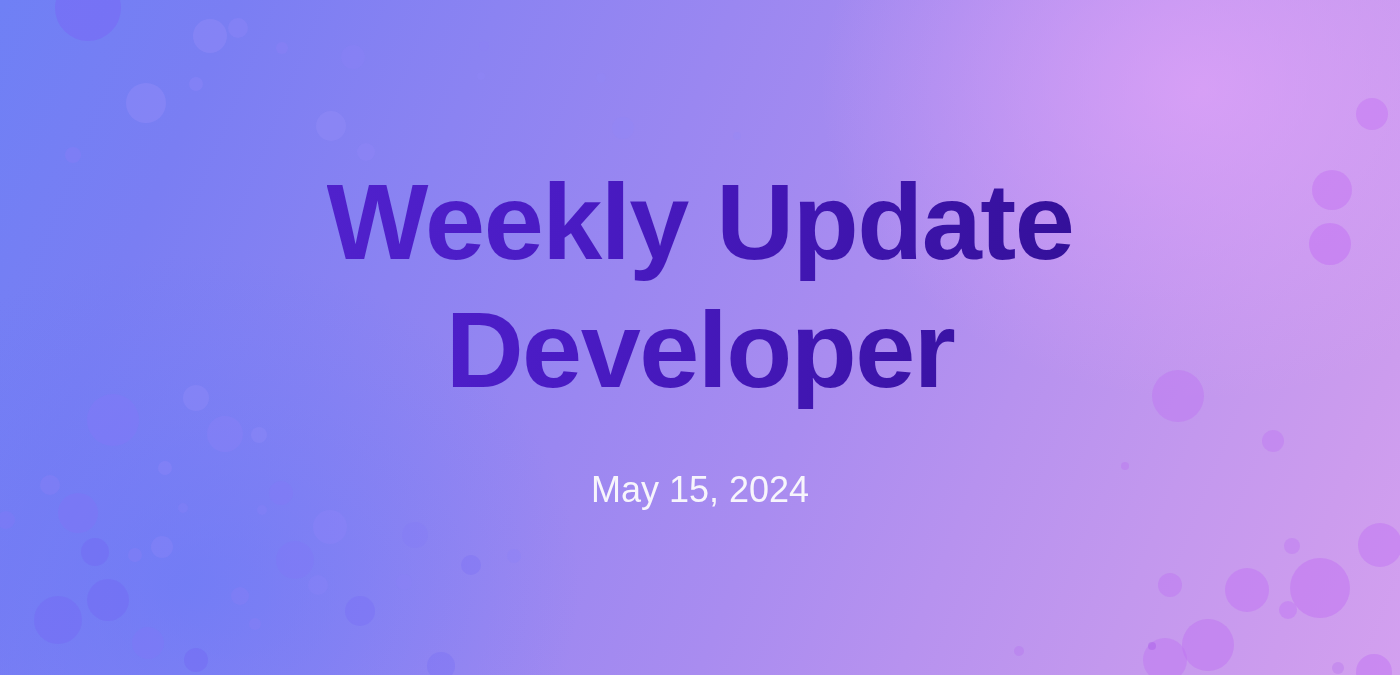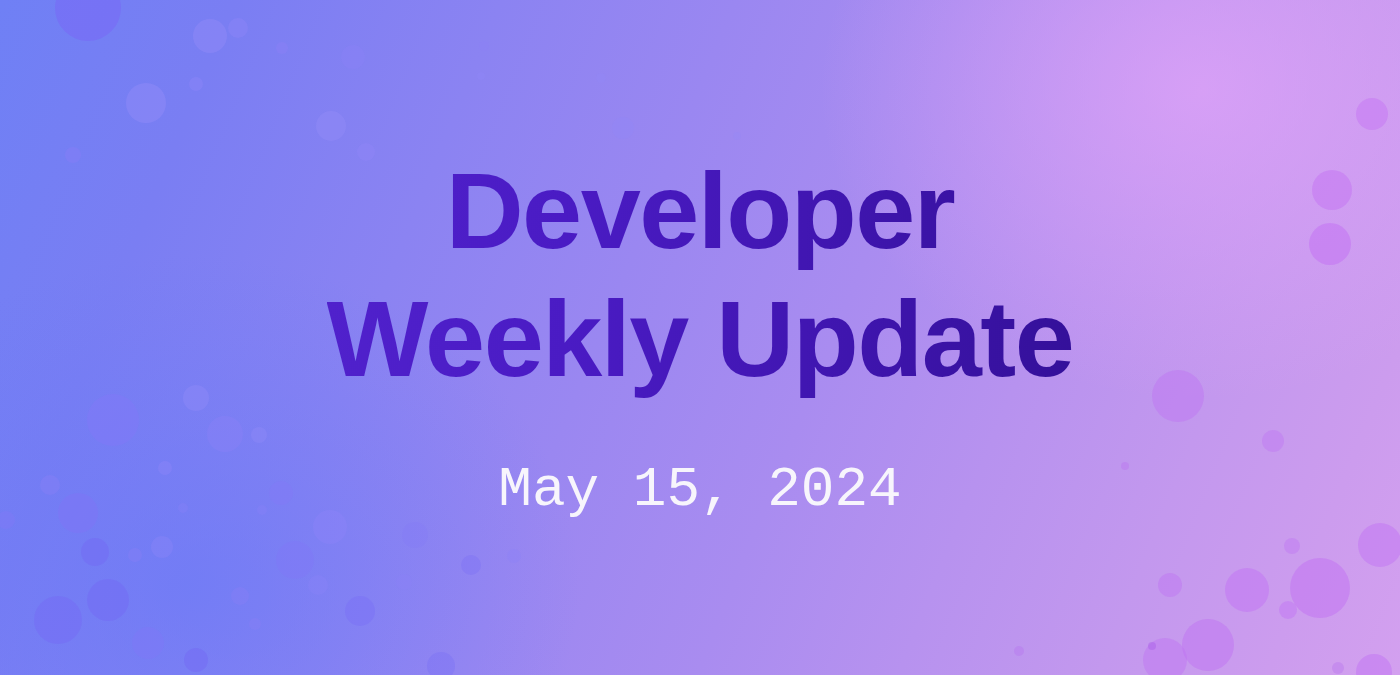--- a/index.html
+++ b/index.html
@@ -85,23 +85,23 @@
     white-space: nowrap;
     background-image: linear-gradient(92deg, #5021cc 0%, #4a1bc4 32%, #4116b2 64%, #34109a 100%);
     -webkit-background-clip: text;
     background-clip: text;
     color: transparent;
     -webkit-text-fill-color: transparent;
   }
 
   #subtitle {
     margin-top: 56px;
-    font-family: Liberation Mono, monospace;
+    font-family: Liberation Sans, sans-serif;
     font-weight: normal;
-    font-size: 56px;
+    font-size: 36px;
     letter-spacing: 0px;
     color: #f7f5fc;
     white-space: nowrap;
   }
 </style>
 </head>
 <body>
 
 <div id="banner">
 
@@ -169,20 +169,20 @@
       <div class="bubble" style="left: 1143px; top: 638px; width: 44px; height: 44px; background: rgba(191, 115, 242, 0.45);"></div>
       <div class="bubble" style="left: 1148px; top: 642px; width: 8px; height: 8px; background: rgba(170, 96, 232, 0.45);"></div>
       <div class="bubble" style="left: 1356px; top: 654px; width: 36px; height: 36px; background: rgba(194, 116, 243, 0.5);"></div>
       <div class="bubble" style="left: 1014px; top: 646px; width: 10px; height: 10px; background: rgba(180, 108, 238, 0.32);"></div>
       <div class="bubble" style="left: 1332px; top: 662px; width: 12px; height: 12px; background: rgba(180, 108, 238, 0.35);"></div>
     </div>
 
   <div id="content">
 
     <div id="title-block">
+      <span class="title-line">Weekly Update</span>
       <span class="title-line">Developer</span>
-      <span class="title-line">Weekly Update</span>
     </div>
 
     <div id="subtitle">May 15, 2024</div>
 
   </div>
 </div>
 
 </body></html>

